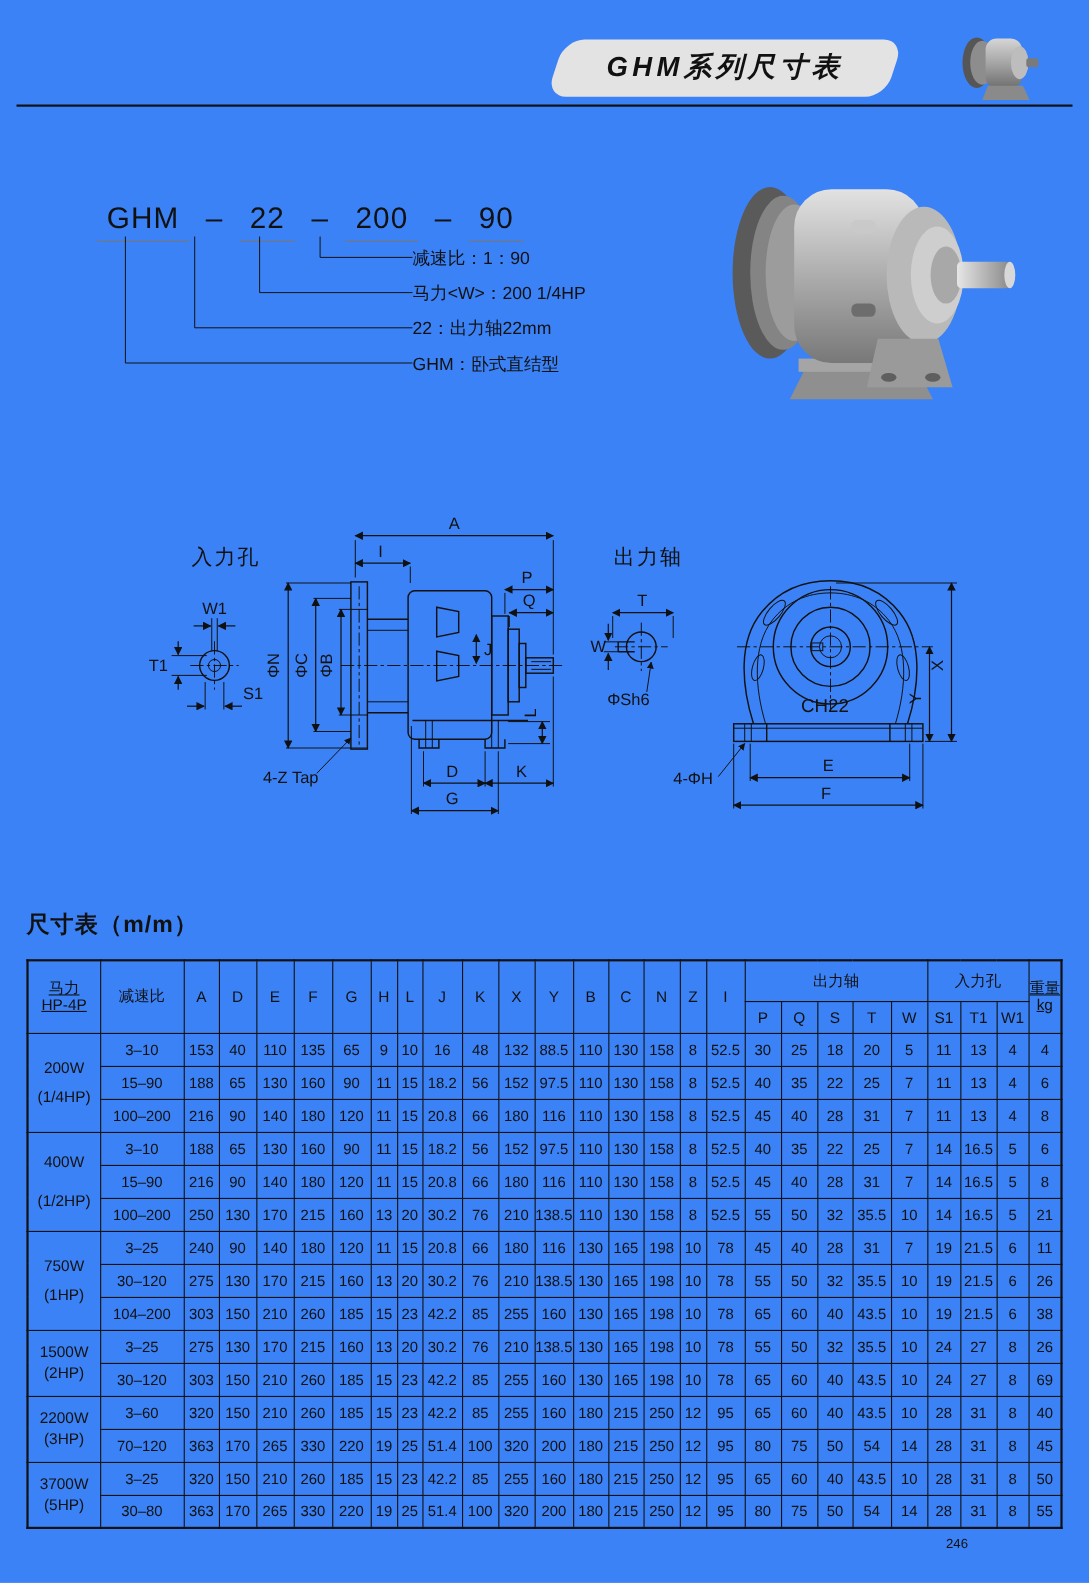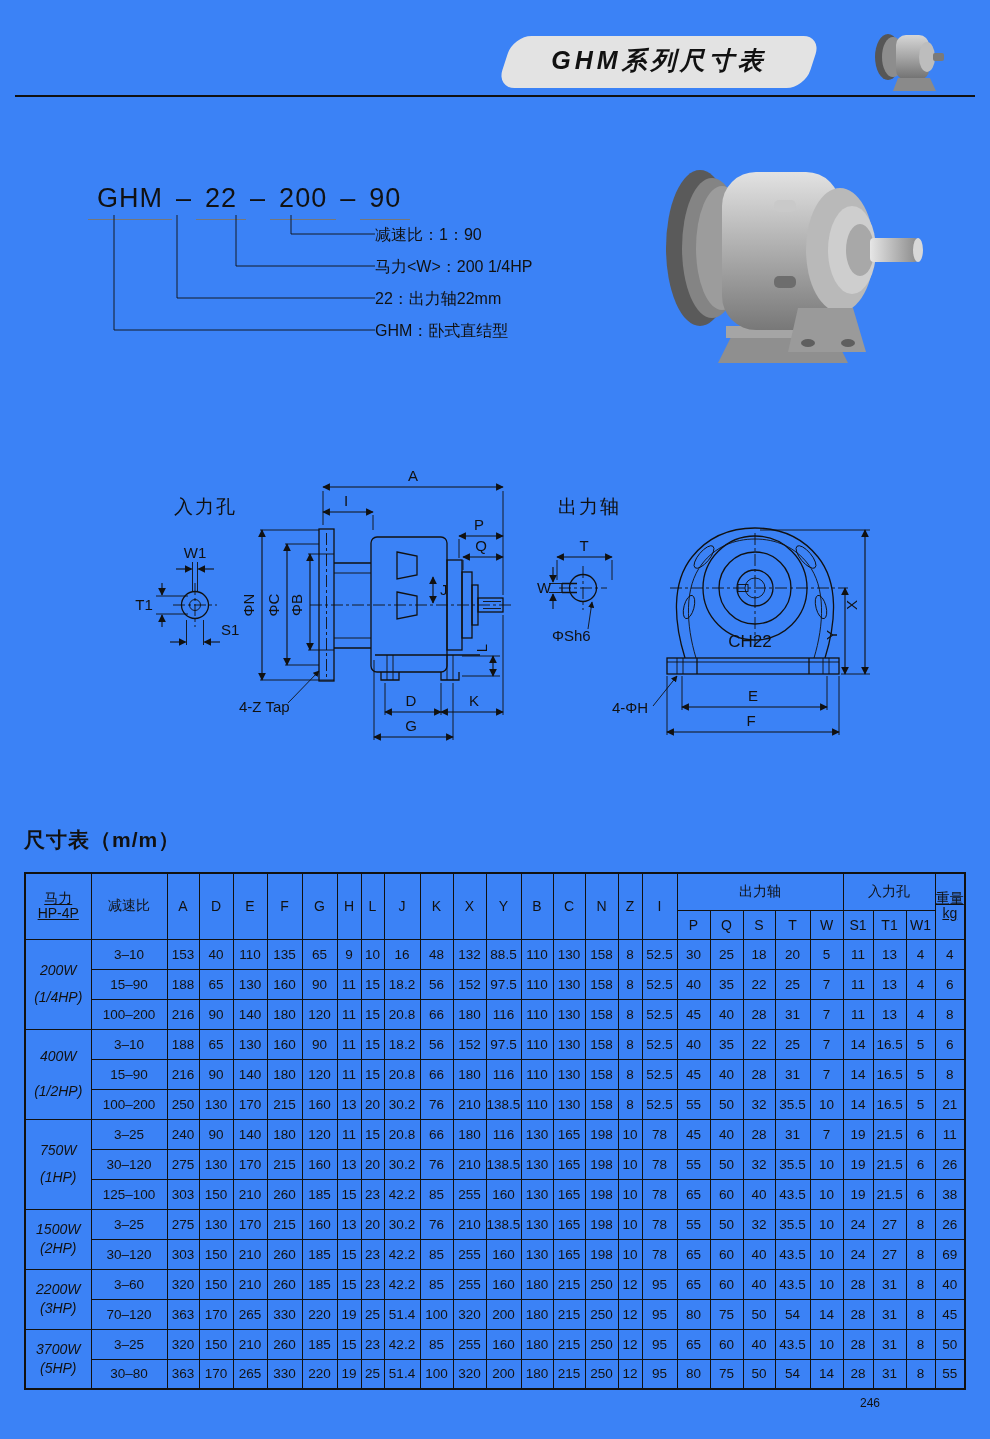--- a/index.html
+++ b/index.html
@@ -7,36 +7,36 @@
         font-family:"Liberation Sans","DejaVu Sans",sans-serif;color:#111;}
   svg{font-family:inherit;}
   
   .swoosh{position:absolute;left:505px;top:36px;width:308px;height:52px;background:#e3e3e3;
           border-radius:18px;transform:skewX(-18deg);}
   .hdr-title{position:absolute;left:505px;top:44px;width:308px;text-align:center;
              font-size:25px;font-weight:bold;font-style:italic;letter-spacing:4px;}
   .hrule{position:absolute;left:15px;top:95px;width:960px;height:2px;background:#111;}
   
   .section-title{position:absolute;left:20px;top:116px;font-size:21px;font-weight:bold;letter-spacing:1px;}
-  .model-line{position:absolute;left:88px;top:183px;font-size:27px;letter-spacing:1px;display:flex;align-items:flex-start;}
+  .model-line{position:absolute;left:88px;top:183px;font-size:27px;letter-spacing:1px;display:flex;align-items:flex-start;gap:11px;}
   .model-part{border-bottom:1.5px solid #777;padding:0 9px 5px 9px;}
   .model-dash{padding:0 4px 5px 4px;}
   .callout{position:absolute;left:375px;font-size:16px;white-space:nowrap;}
   .table-title{position:absolute;left:24px;top:826px;font-size:21px;font-weight:bold;letter-spacing:1px;}
   
   #dimtable{position:absolute;left:24px;top:872px;width:940px;border-collapse:collapse;table-layout:fixed;
             border:2px solid #111;font-size:13.5px;}
   #dimtable th,#dimtable td{border:1px solid #111;text-align:center;vertical-align:middle;padding:0;
             font-weight:400;overflow:hidden;white-space:nowrap;}
   #dimtable thead tr:first-child{height:37px;}
   #dimtable thead tr:last-child{height:29px;}
   #dimtable tbody tr{height:30px;}
   #dimtable thead th{font-size:14px;}
   th.two-line{font-size:13px;line-height:15px;text-decoration:underline;}
-  td.power-cell{font-size:14px;line-height:19px;font-style:italic;}
+  td.power-cell{font-size:14px;line-height:19px;}
   td.ratio-cell{font-size:13.5px;}
   tr.group-start td{border-top-width:2px;}
   .page-number{position:absolute;left:860px;top:1396px;width:70px;text-align:left;font-size:12px;}
   
   .ln{fill:none;stroke:#111;stroke-width:1.3;}
   .thin{fill:none;stroke:#111;stroke-width:0.9;}
   .dim{fill:none;stroke:#111;stroke-width:1.1;}
   .cl{fill:none;stroke:#111;stroke-width:0.9;stroke-dasharray:12 3 3 3;}
   .dl{font-size:15px;fill:#111;}
   .dt{font-size:19px;fill:#111;letter-spacing:2px;}
@@ -588,21 +588,21 @@
           <td>50</td>
           <td>32</td>
           <td>35.5</td>
           <td>10</td>
           <td>19</td>
           <td>21.5</td>
           <td>6</td>
           <td>26</td>
         </tr>
         <tr>
-          <td class="ratio-cell">125–100</td>
+          <td class="ratio-cell">104–200</td>
           <td>303</td>
           <td>150</td>
           <td>210</td>
           <td>260</td>
           <td>185</td>
           <td>15</td>
           <td>23</td>
           <td>42.2</td>
           <td>85</td>
           <td>255</td>

